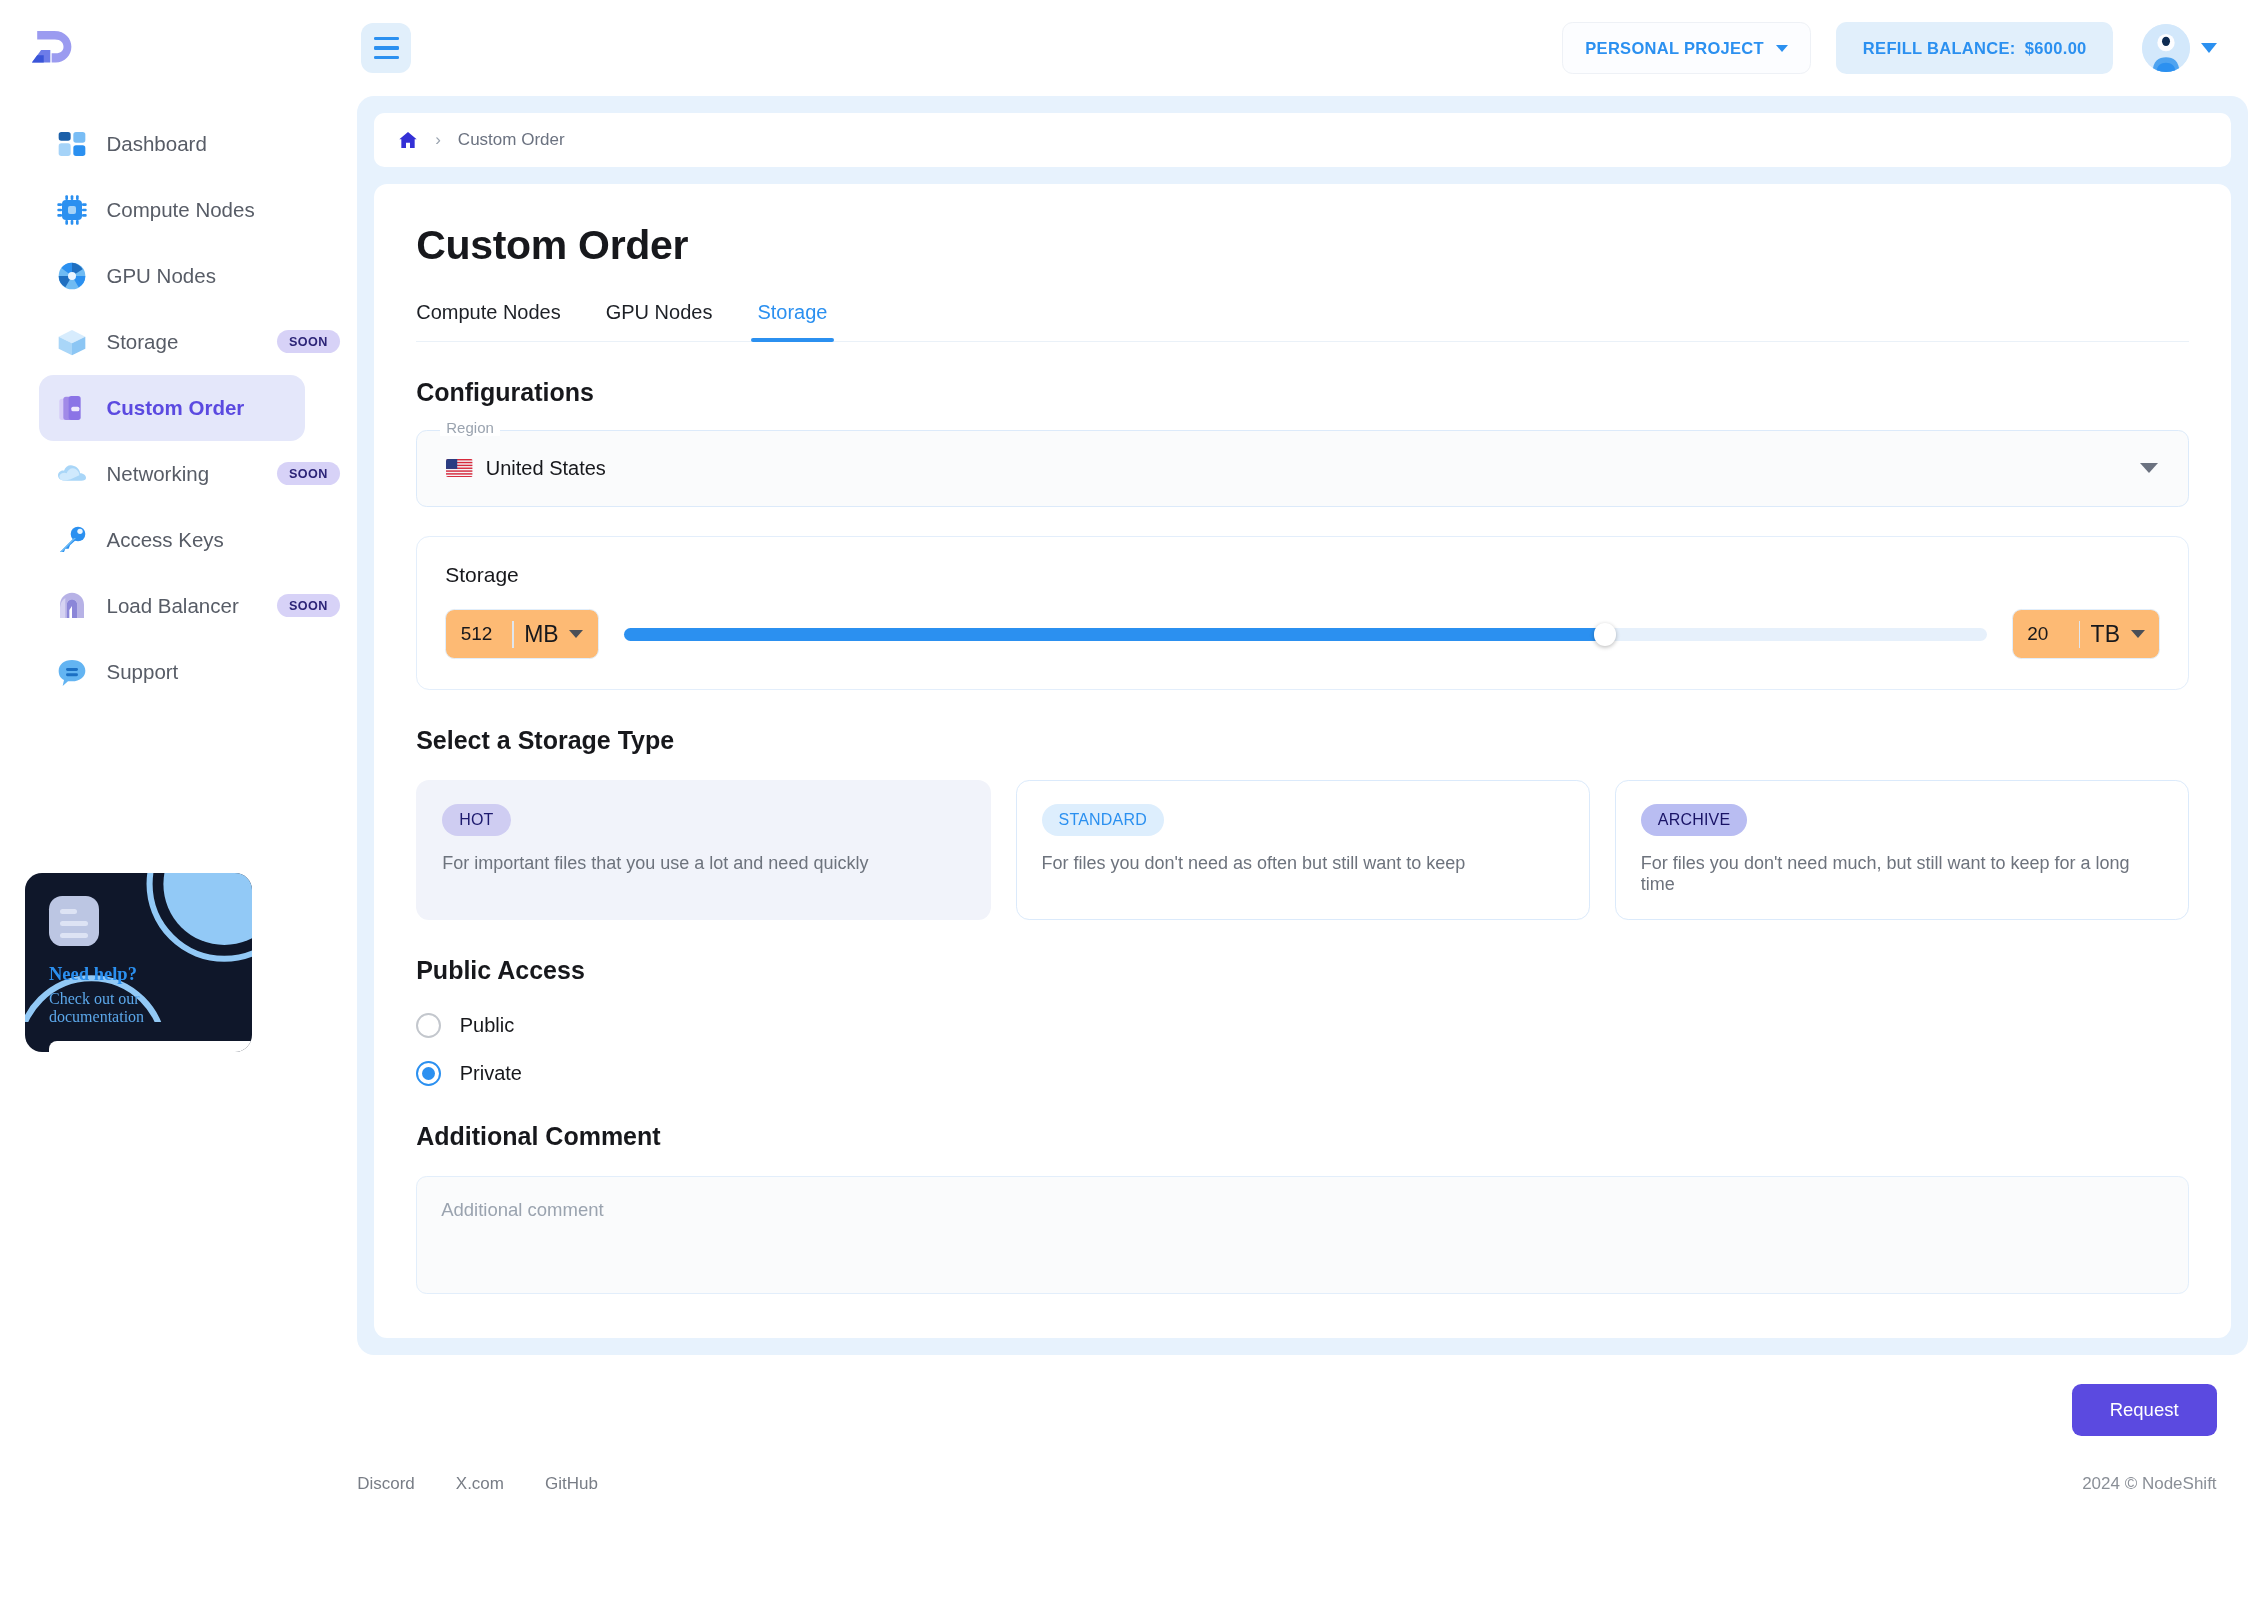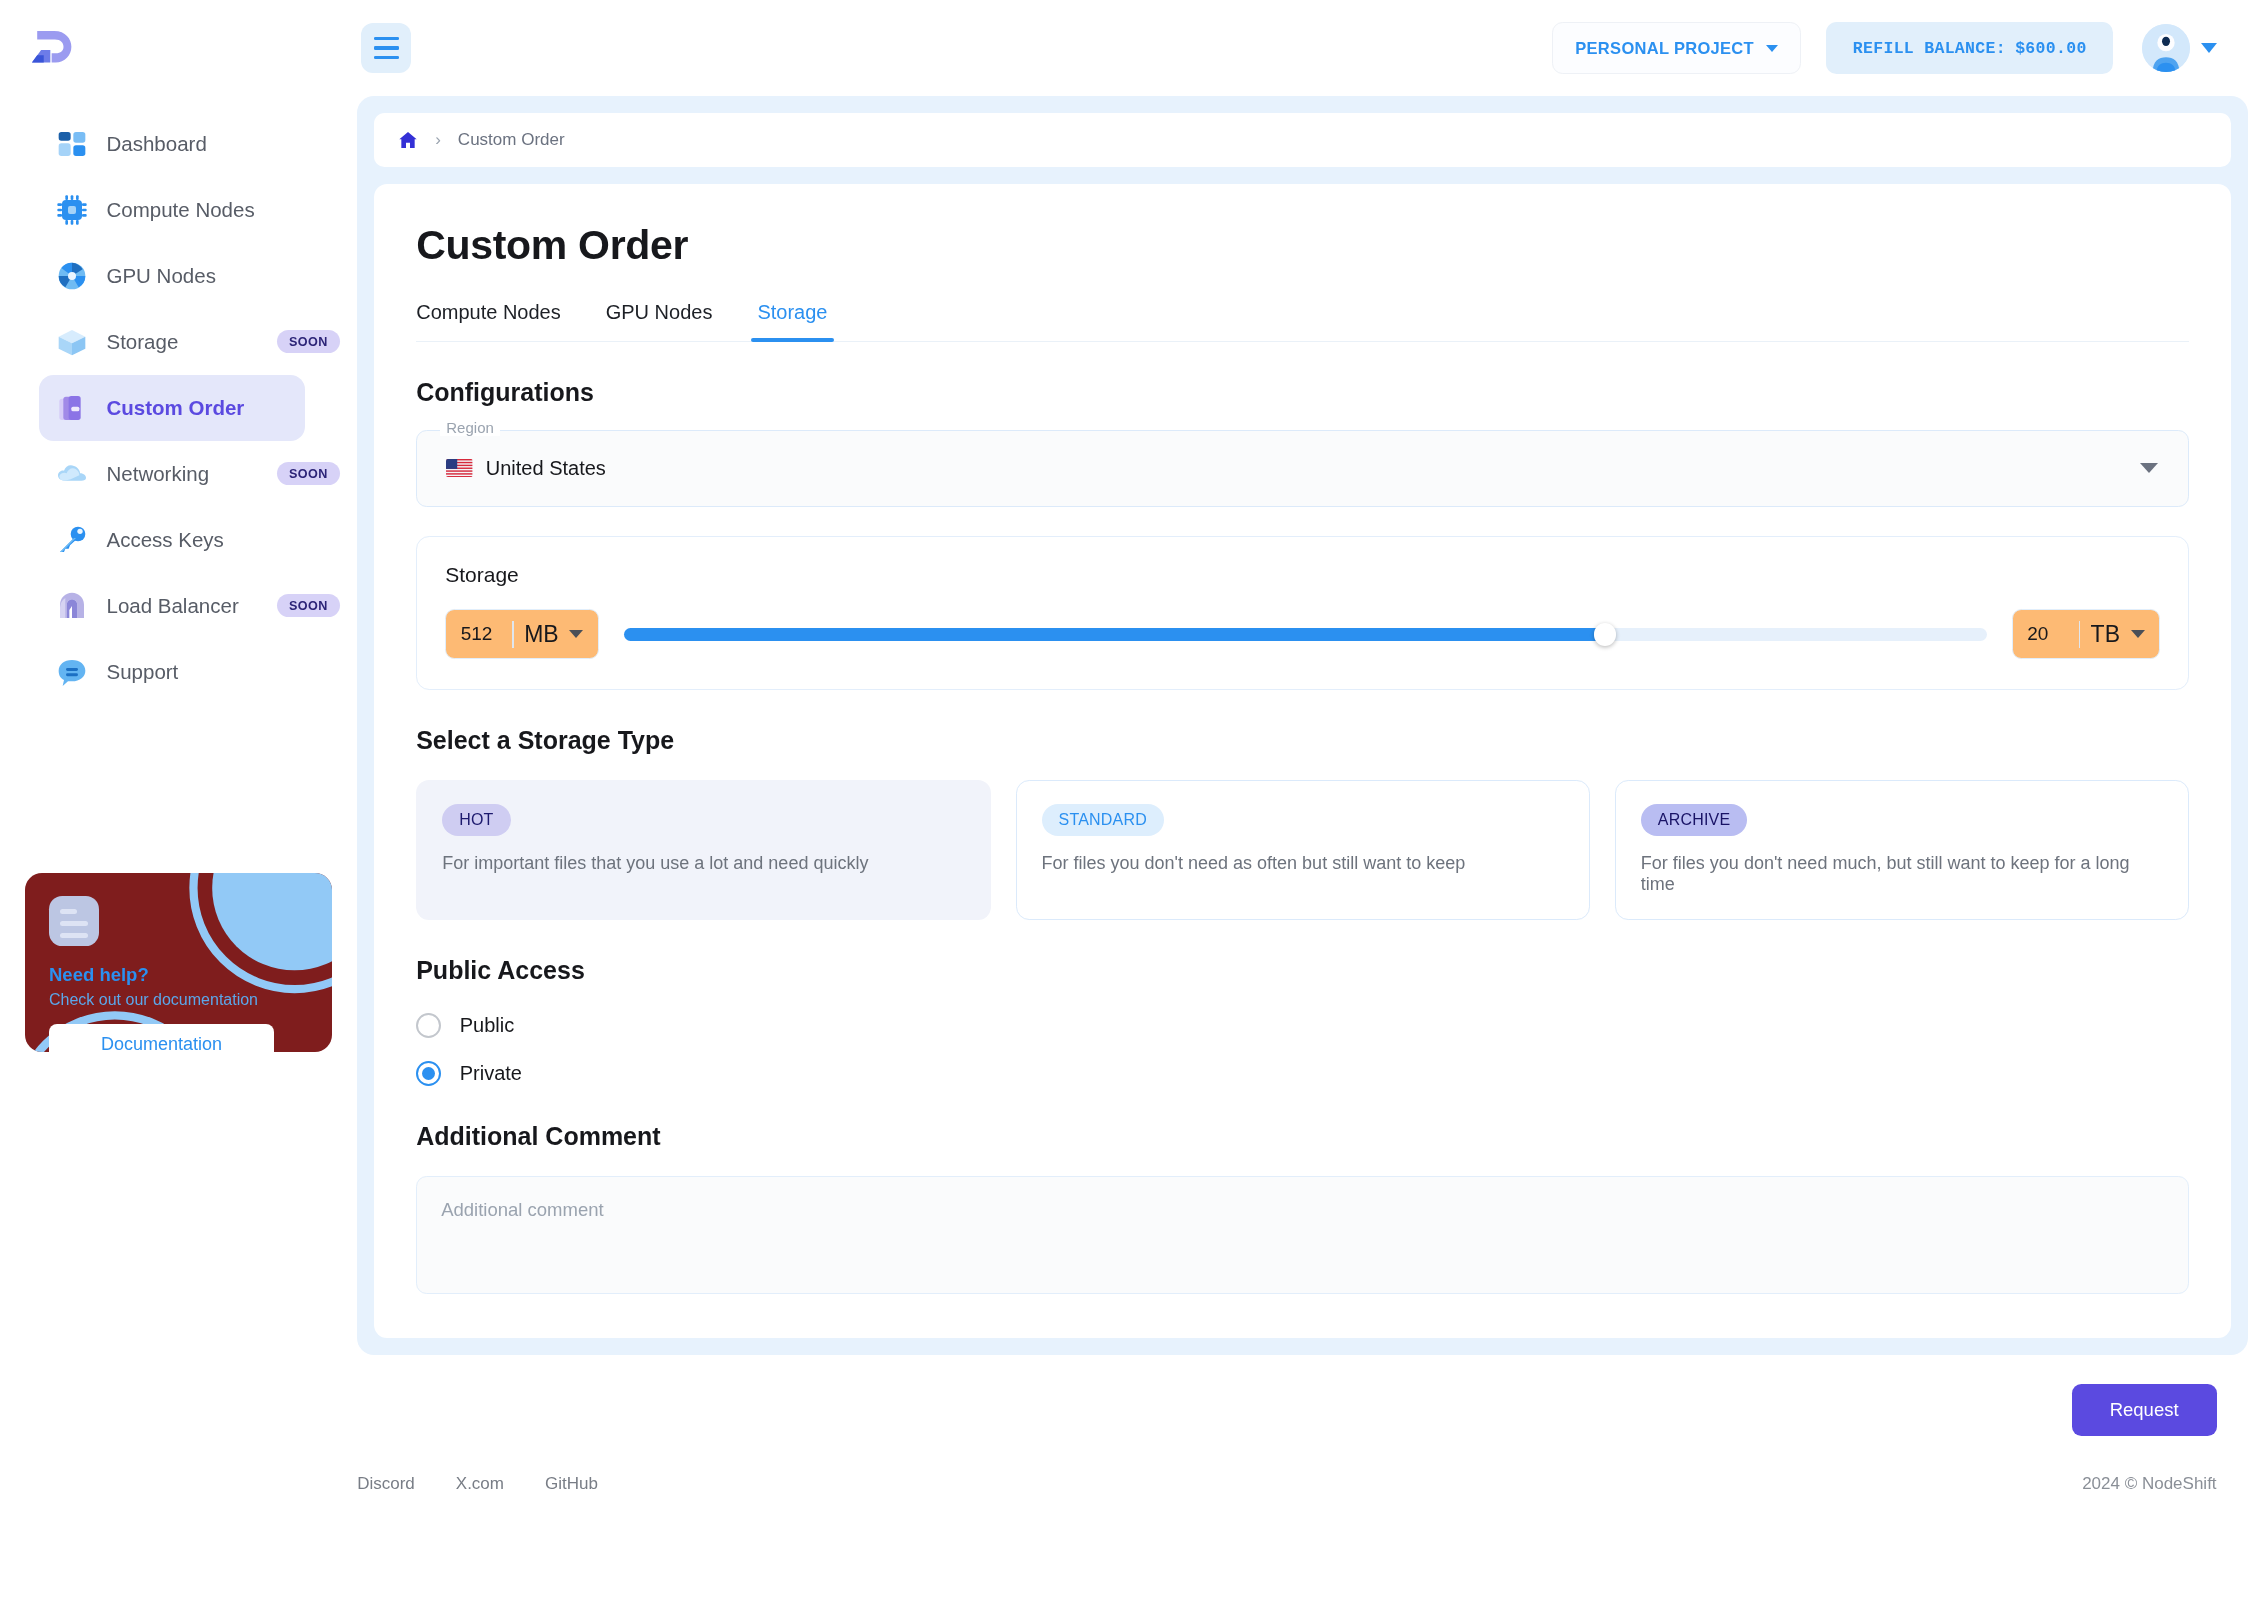--- a/index.html
+++ b/index.html
@@ -34,22 +34,22 @@
   .soon-badge {
     position: absolute; left: 238px;
     background: #d7d2f7; color: #2c2477;
     font-size: 12.6px; font-weight: 700; letter-spacing: 0.4px;
     padding: 4.6px 12px; border-radius: 661px;
   }
 
   
   .help-card {
     position: absolute; left: 25px; top: 873px;
-    width: 307px; height: 179px;
-    background: #7f1d1d; border-radius: 17px; overflow: hidden;
+    width: 227px; height: 179px;
+    background: #0f172a; border-radius: 17px; overflow: hidden; font-family: Liberation Serif, serif;
   }
   .help-deco { position: absolute; inset: 0; }
   .help-inner { position: relative; padding: 22.5px 24px; }
   .doc-icon { width: 50px; height: 50px; border-radius: 13.2px; background: #bcc6e3; position: relative; }
   .doc-icon i { position: absolute; left: 11.2px; height: 5.3px; border-radius: 2.6px; background: #dde3f4; display:block;}
   .doc-icon i:nth-child(1){ top:13.2px; width:17px; }
   .doc-icon i:nth-child(2){ top:25px; width:28px; }
   .doc-icon i:nth-child(3){ top:37px; width:28px; }
   .help-title { margin-top: 18.5px; color: #2b90f0; font-size: 18.5px; font-weight: 700; }
   .help-sub { margin-top: 5.3px; color: #5ba7ea; font-size: 16px; }
@@ -77,21 +77,21 @@
   .proj-btn {
     height: 52px; padding: 0 22.5px; border-radius: 10.6px; border: 0.7px solid #eef1f6;
     background: #fcfdff; color: #2b90f0; font-size: 16.5px; font-weight: 700;
     letter-spacing: 0.3px; display: flex; align-items: center; gap: 12px; cursor: pointer;
     font-family: inherit;
   }
   .refill-btn {
     height: 52px; padding: 0 26.4px; border-radius: 10.6px; border: none;
     background: #e1effb; color: #2b90f0; font-size: 16.5px; font-weight: 700;
     letter-spacing: 0.3px; display: flex; align-items: center; gap: 9.3px; cursor: pointer;
-    margin-left: 25px; font-family: Liberation Mono, monospace;
+    margin-left: 25px; font-family: Liberation Sans, sans-serif;
   }
   .refill-amt { font-weight: 700; }
   .avatar-wrap { display: flex; align-items: center; gap: 10.6px; margin-left: 29px; cursor: pointer; }
   .avatar { width: 48px; height: 48px; border-radius: 50%; background: #d3e8fb; position: relative; overflow: hidden; }
   .chev { width: 0; height: 0; border-left: 8.6px solid transparent; border-right: 8.6px solid transparent; border-top: 10px solid #2b90f0; }
   .chev-sm { width: 0; height: 0; border-left: 6.6px solid transparent; border-right: 6.6px solid transparent; border-top: 7.3px solid #2b90f0; }
 
   
   .page-shell {
     margin: 0 26.4px 0 0;

